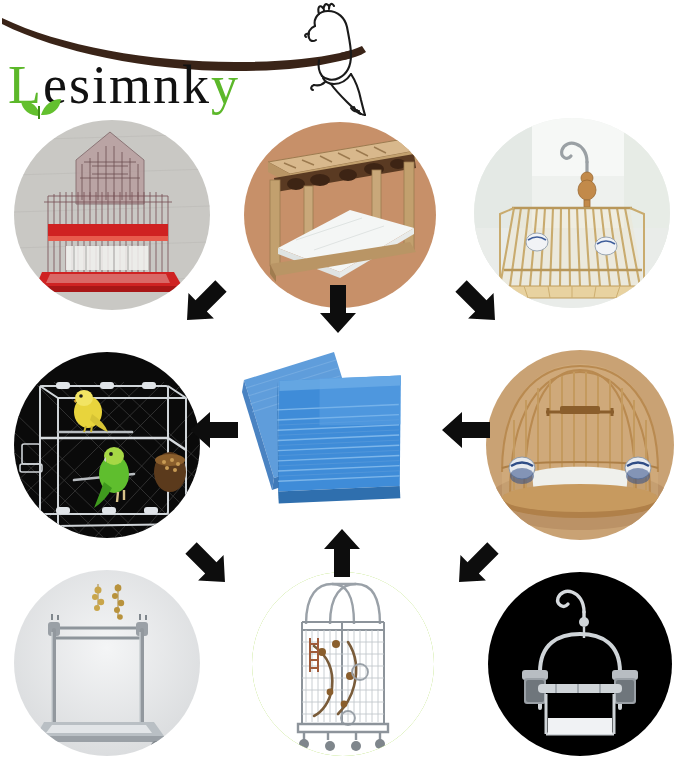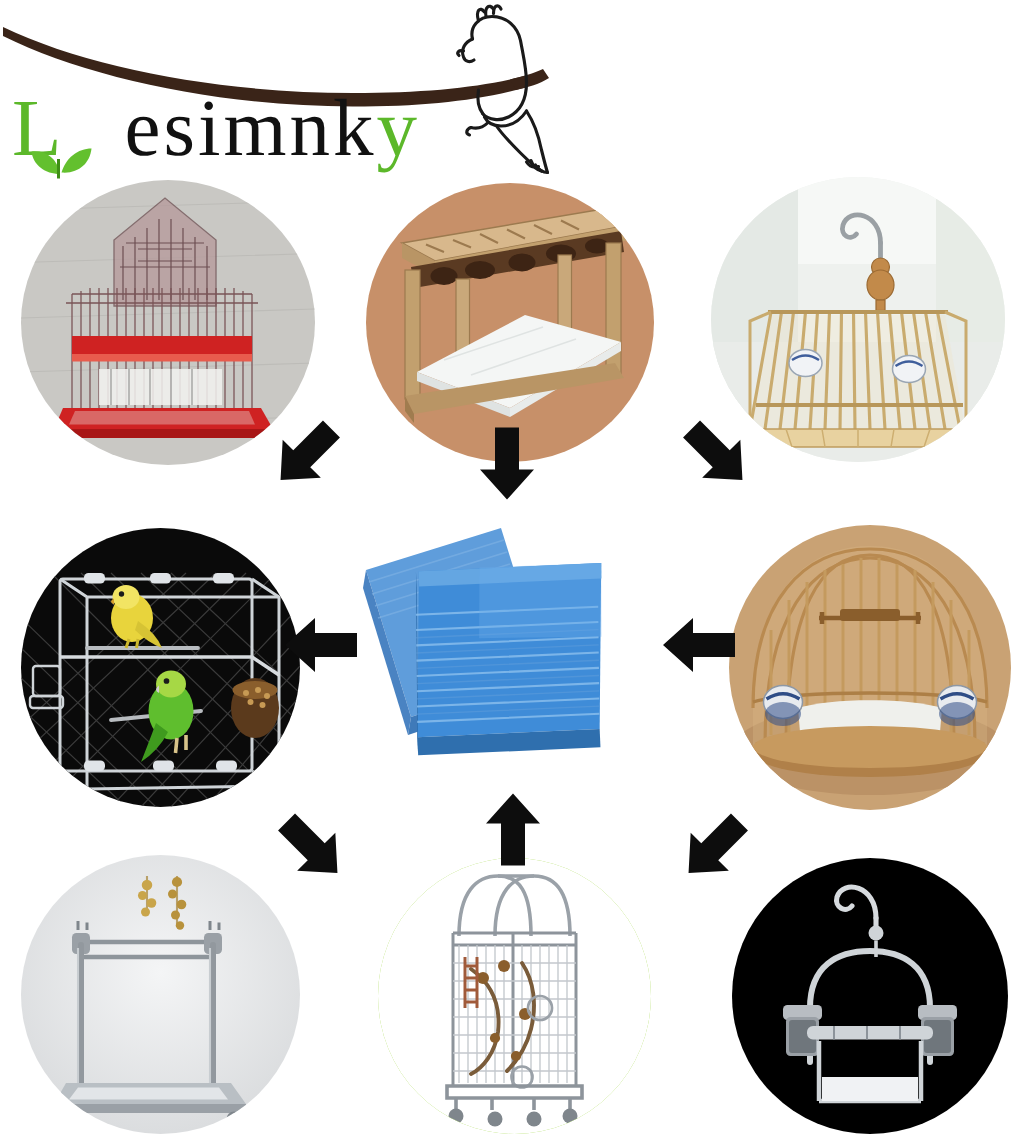--- a/index.html
+++ b/index.html
@@ -17,21 +17,21 @@
   .logo-block{position:absolute;left:0;top:0;width:400px;height:120px;}
   .logo-branch{position:absolute;left:0;top:0;width:400px;height:80px;}
   .logo-bird{position:absolute;left:285px;top:0px;width:100px;height:118px;}
   .logo-word{
     position:absolute;left:8px;top:58px;
     font-family:"Liberation Serif", serif;
     font-size:54px;line-height:54px;font-weight:400;
     letter-spacing:2px;white-space:nowrap;
   }
   .logo-word .g{color:#5cb82a;}
-  .logo-word .k{color:#111111;margin-left:40px;}
+  .logo-word .k{color:#111111;}
   .logo-leaf{position:absolute;left:18px;top:86px;width:44px;height:34px;}
 
   
   .cell{position:absolute;overflow:hidden;}
   .photo{
     position:absolute;left:0;top:0;width:100%;height:100%;
     border-radius:50%;overflow:hidden;
   }
   .photo-inner{position:absolute;inset:0;}
   .ring-green{

